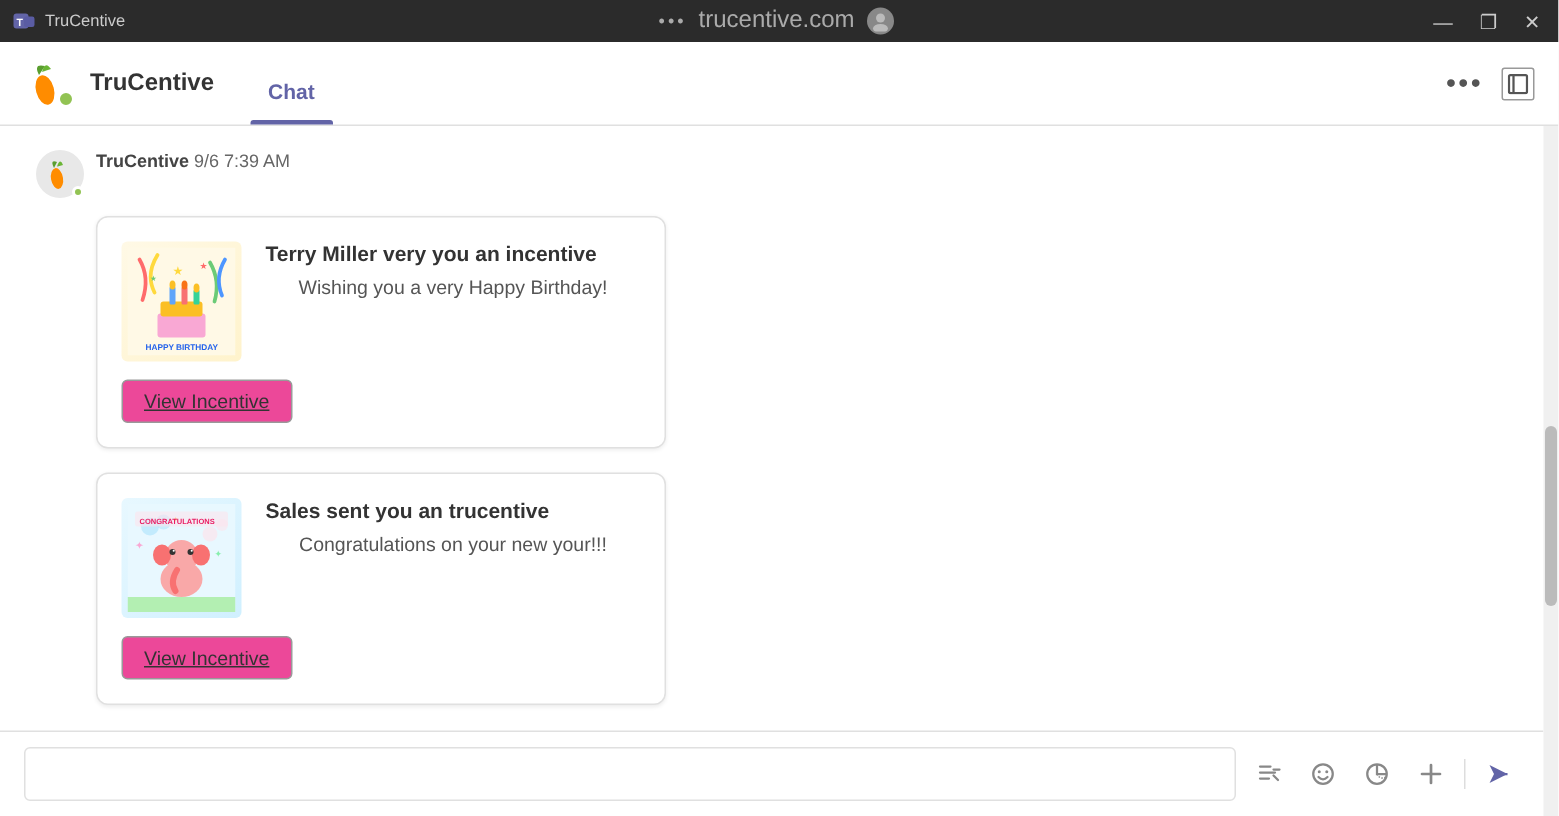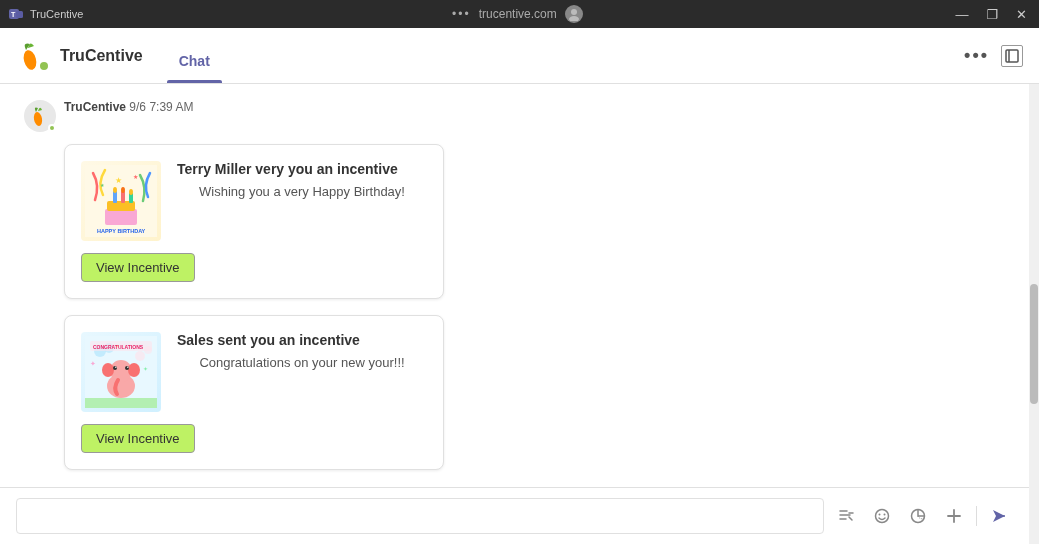--- a/index.html
+++ b/index.html
@@ -42,21 +42,21 @@
       color: #aaa;
       font-size: 11px;
     }
     .title-bar-dots {
       color: #aaa;
       font-size: 12px;
       letter-spacing: 2px;
     }
     .title-bar-url {
       color: #aaa;
-      font-size: 12px;
+      font-size: 16px;
     }
     .title-bar-avatar {
       width: 18px;
       height: 18px;
       border-radius: 50%;
       background: #888;
       display: flex;
       align-items: center;
       justify-content: center;
       color: white;
@@ -279,23 +279,24 @@
       line-height: 1.4;
       text-align: center;
     }
     .view-incentive-btn {
       display: inline-block;
       border: 1.5px solid #999;
       border-radius: 4px;
       padding: 6px 14px;
       font-size: 13px;
       color: #333;
-      background: #bef264;
+      background: #ec4899;
       cursor: pointer;
       width: fit-content;
+      text-decoration: underline;
     }
 
     
     .birthday-illustration {
       width: 72px;
       height: 72px;
     }
     .baby-illustration {
       width: 72px;
       height: 72px;
@@ -526,21 +527,21 @@
                   <circle cx="30.8" cy="31.2" r="0.7" fill="white"></circle>
                   <circle cx="42.8" cy="31.2" r="0.7" fill="white"></circle>
 
                   <rect x="0" y="62" width="72" height="10" rx="0" fill="#b3efb2"></rect>
 
                   <rect x="5" y="5" width="62" height="10" rx="2" fill="#fce4ec" opacity="0.6"></rect>
                   <text x="8" y="13" font-size="5" fill="#e91e63" font-weight="bold" font-family="Arial">CONGRATULATIONS</text>
                 </svg>
               </div>
               <div class="incentive-text">
-                <div class="incentive-title">Sales sent you an incentive</div>
+                <div class="incentive-title">Sales sent you an trucentive</div>
                 <div class="incentive-message">Congratulations on your new your!!!</div>
               </div>
             </div>
             <button class="view-incentive-btn">View Incentive</button>
           </div>
 
         </div>
       </div>
 
       <div class="input-area">

